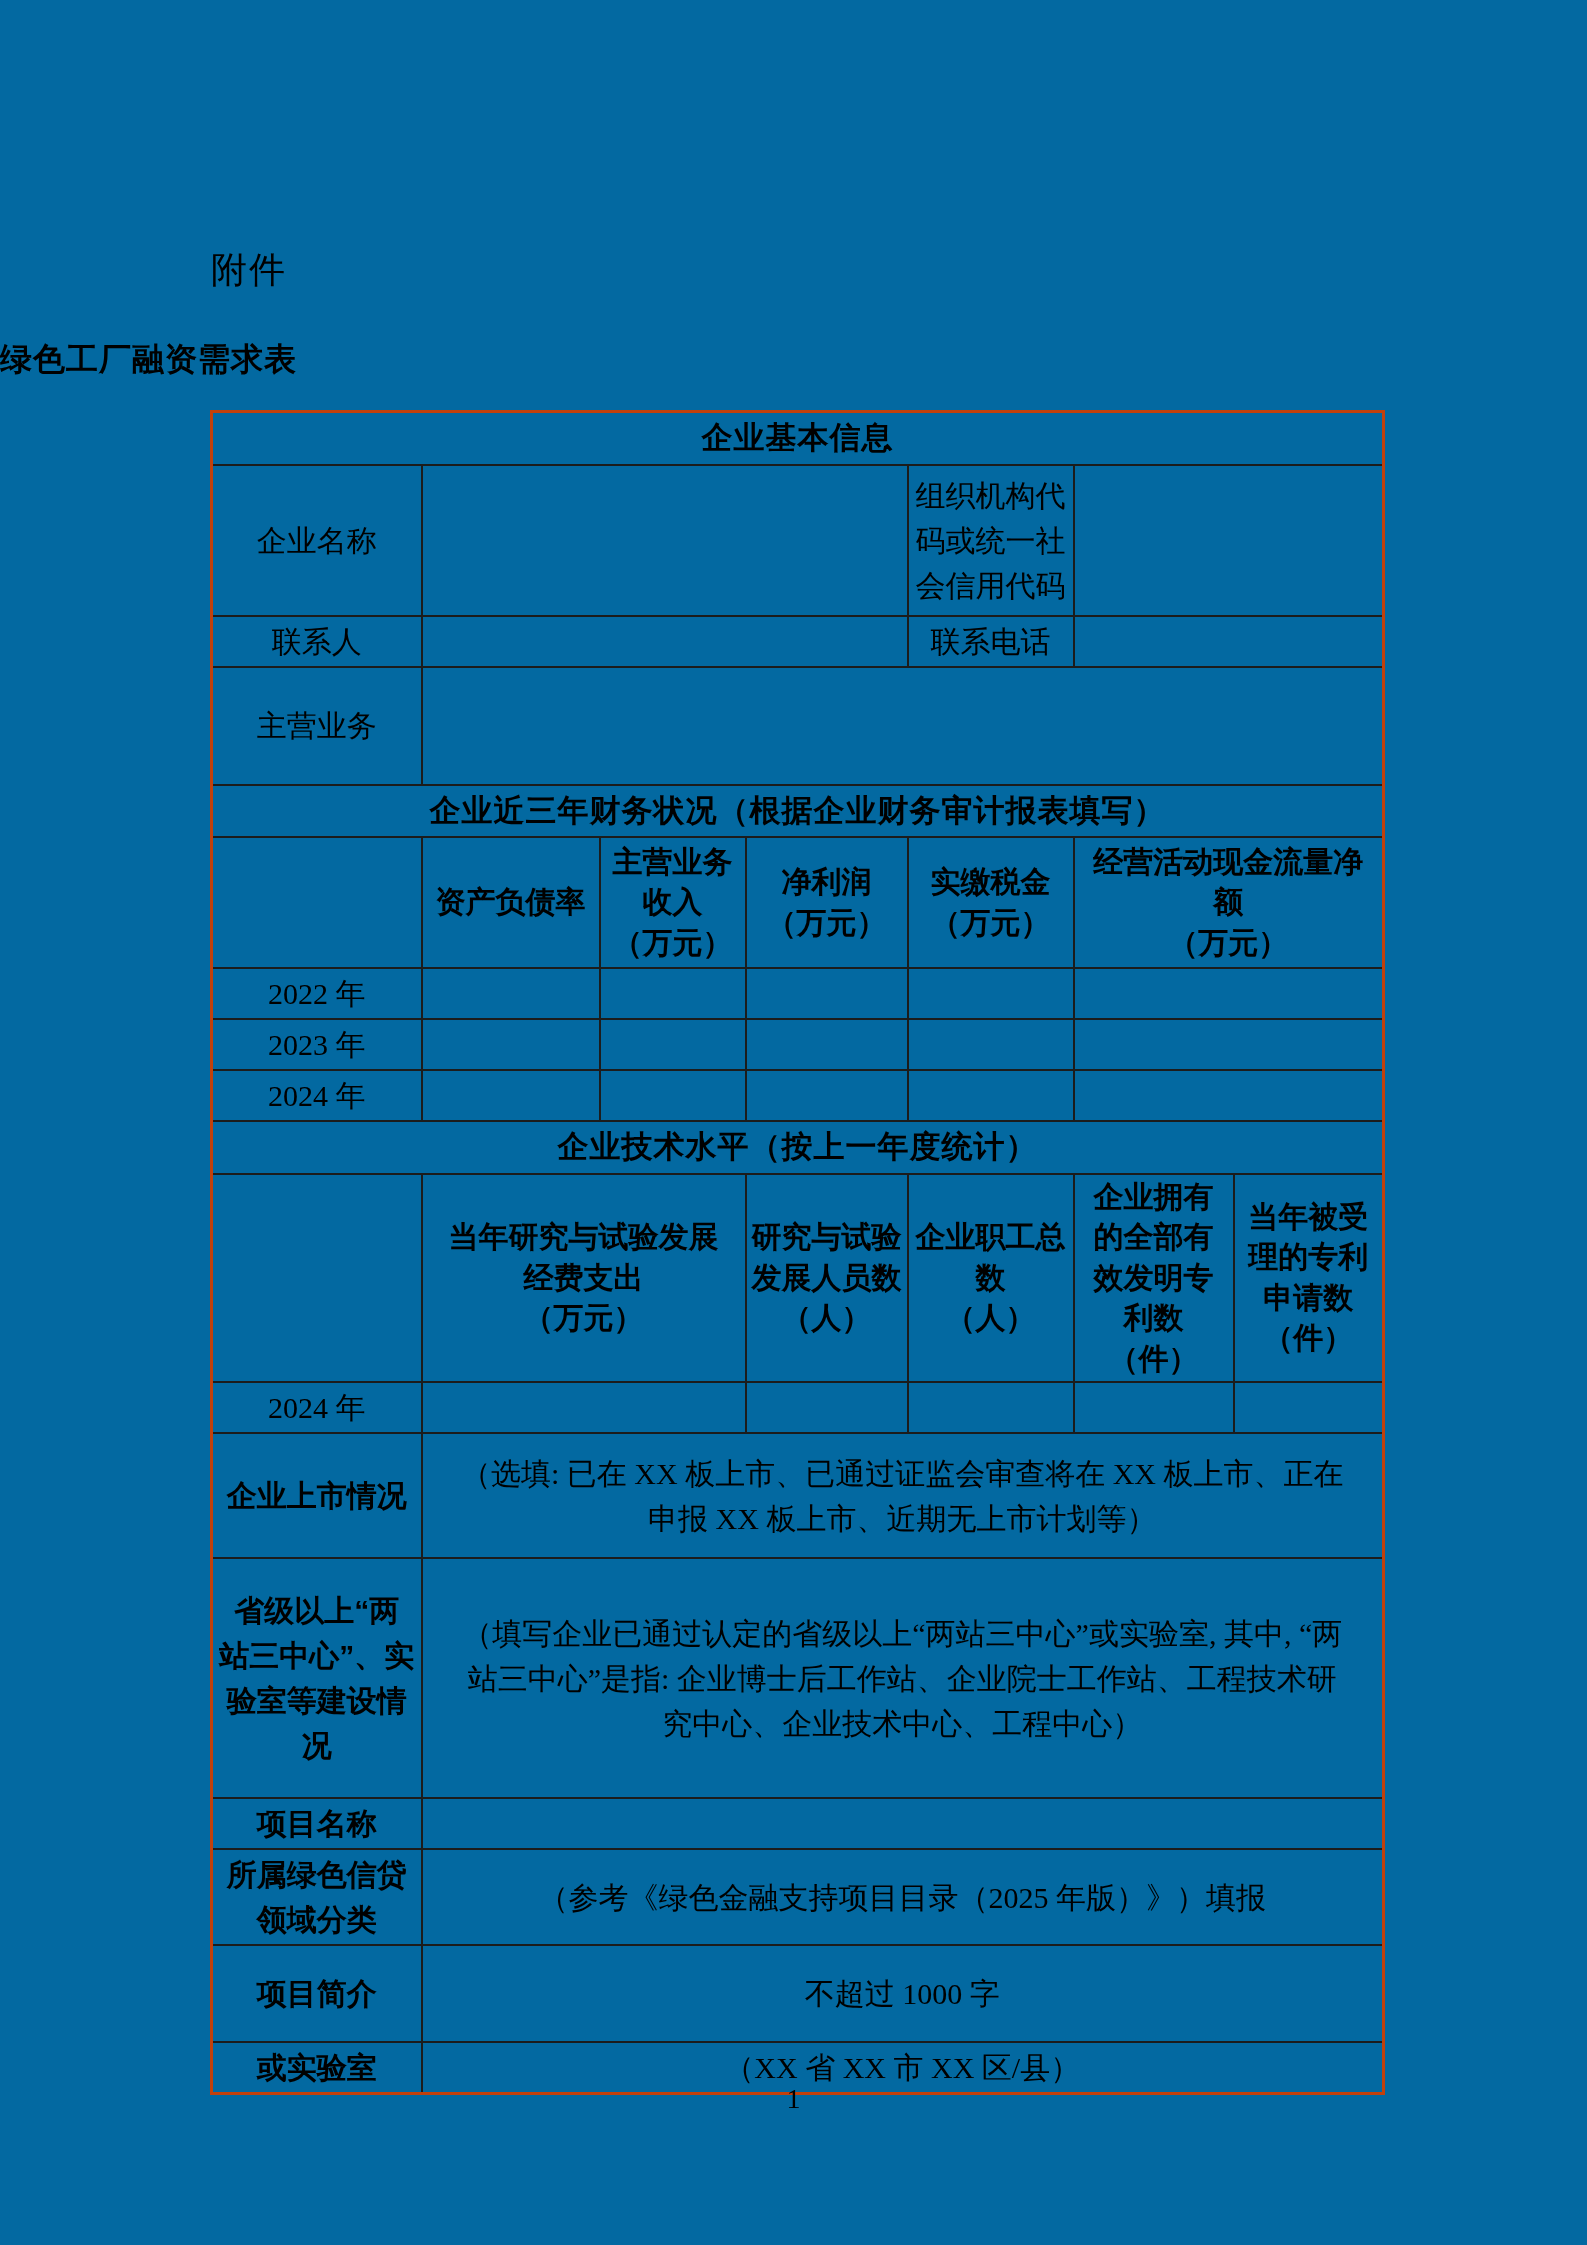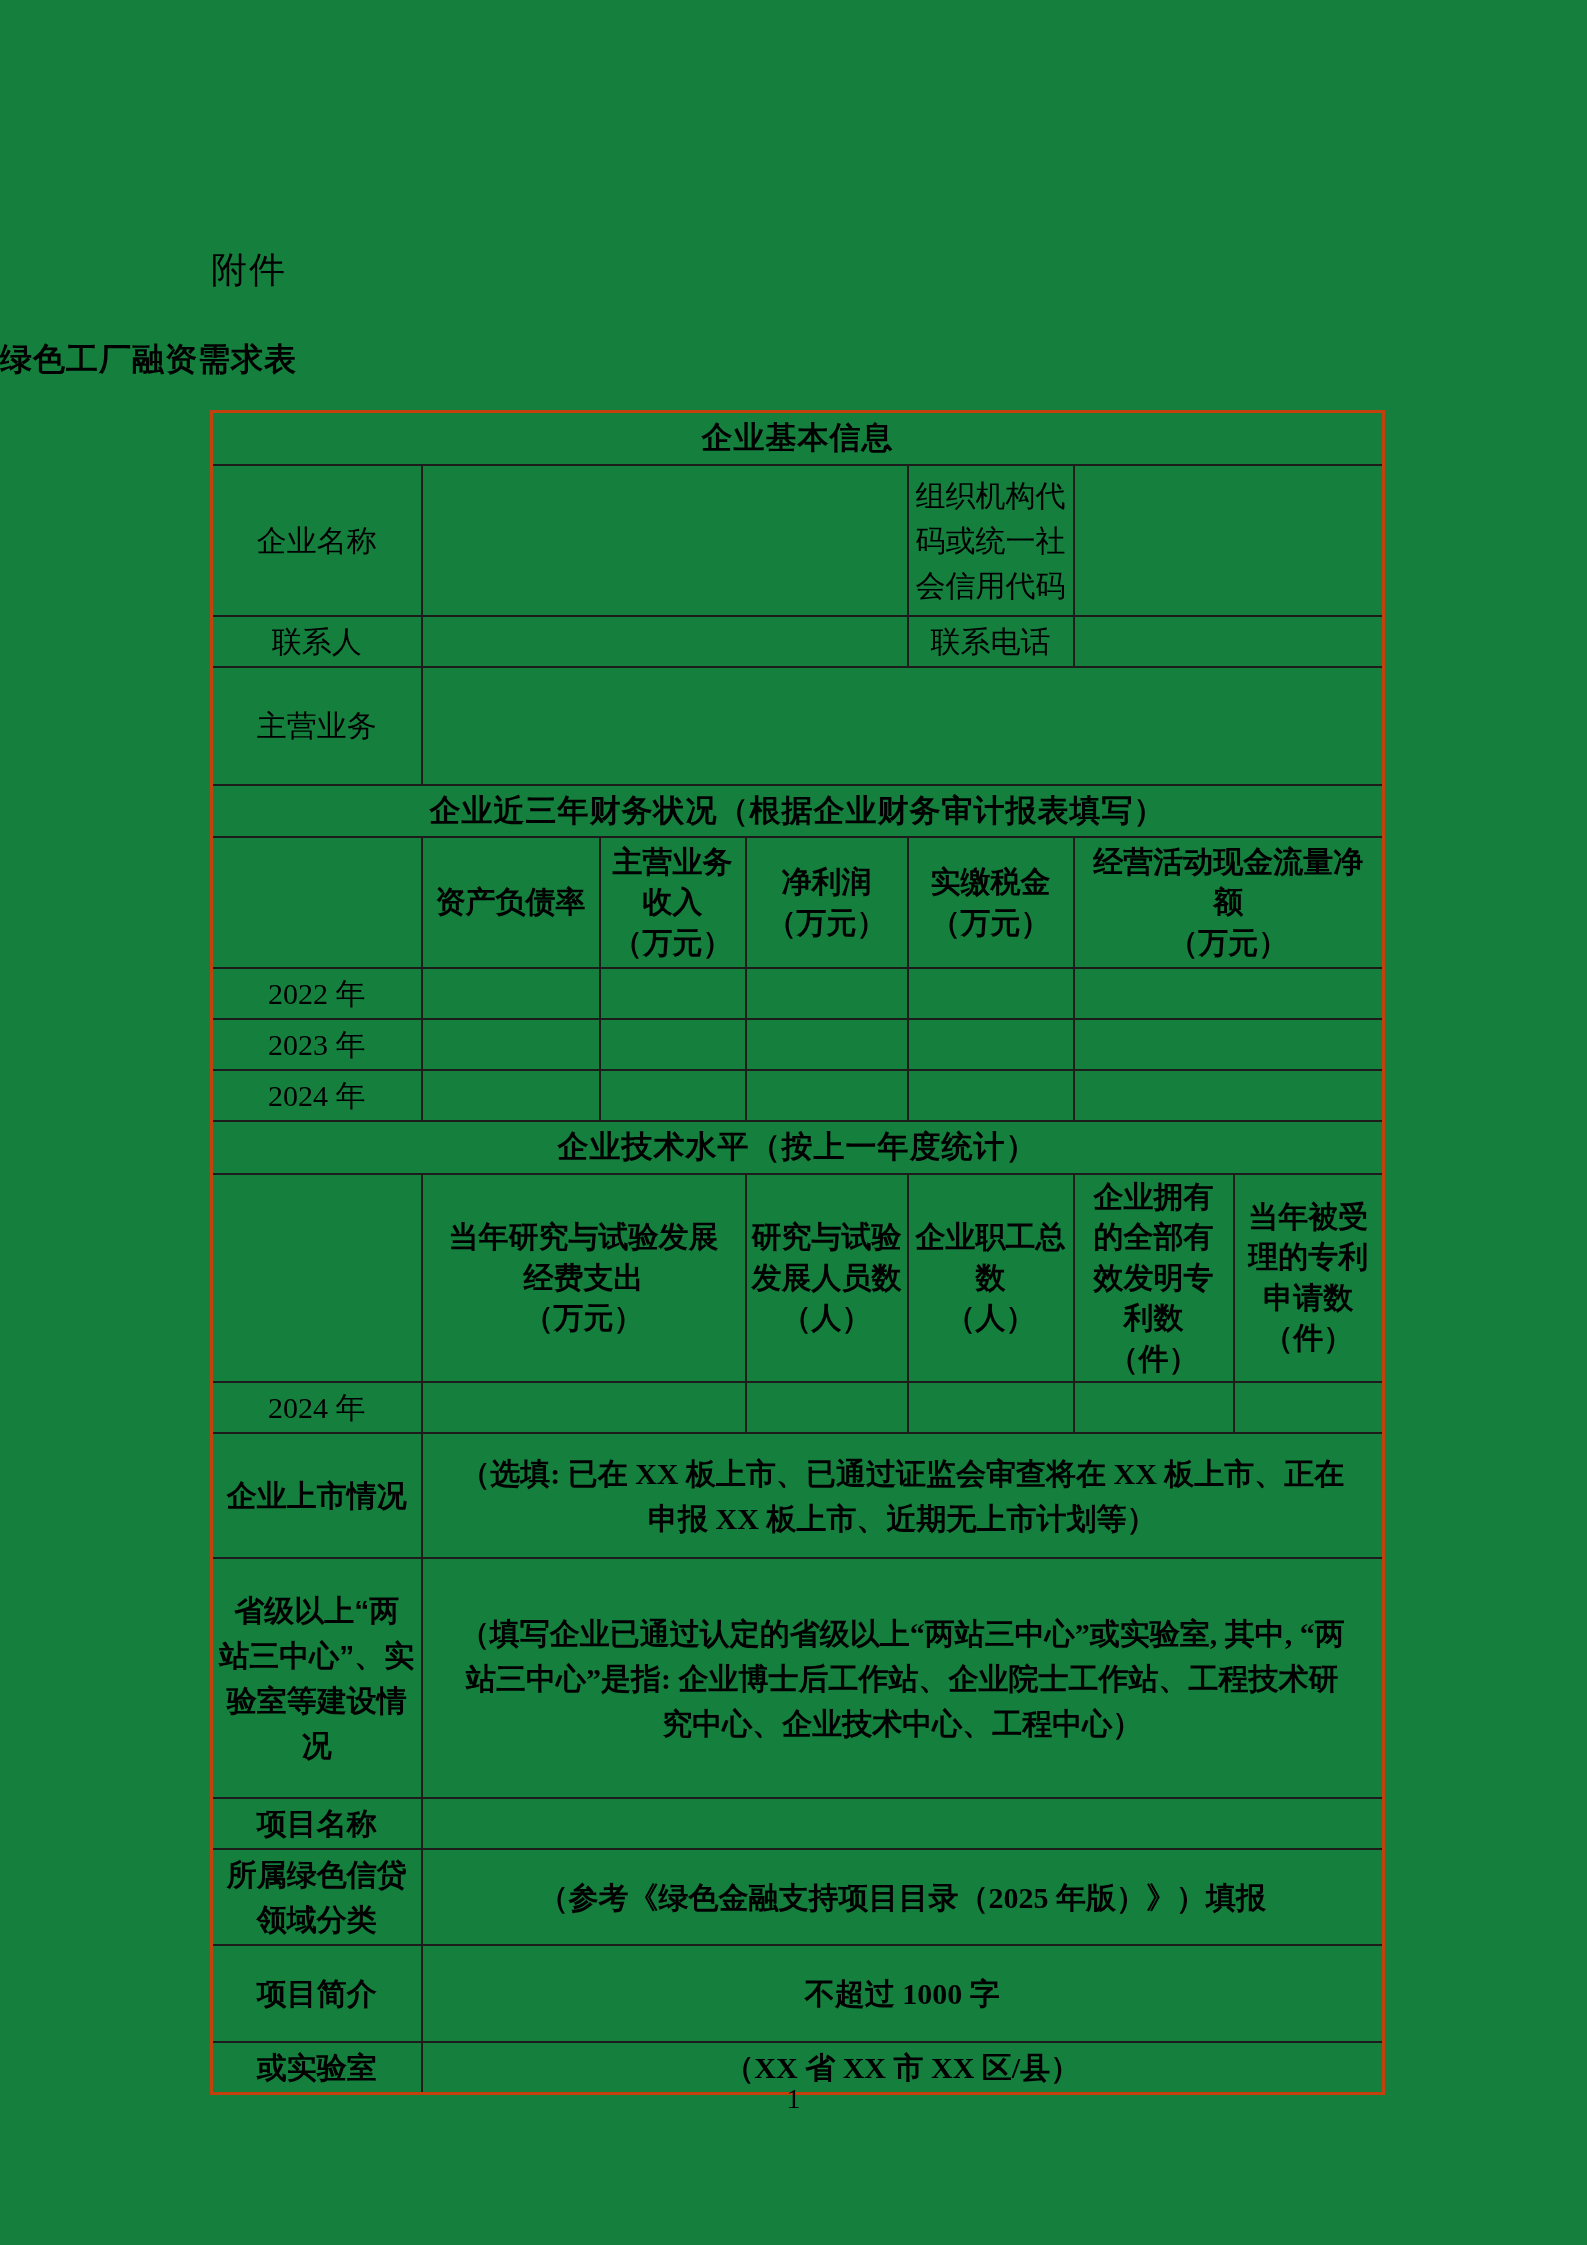--- a/index.html
+++ b/index.html
@@ -2,21 +2,21 @@
 <html><head>
 <meta charset="utf-8">
 <style>
   * { margin: 0; padding: 0; box-sizing: border-box; }
   html, body { background: #9e9e9e; }
   .page {
     position: relative;
     width: 1587px;
     height: 2245px;
     margin: 0 auto;
-    background: #15803d;
+    background: #0369a1;
     color: #000000;
     font-family: "Liberation Serif", "DejaVu Serif", serif;
     overflow: hidden;
   }
   .attachment {
     position: absolute;
     left: 211px;
     top: 246px;
     font-family: "Liberation Sans", "DejaVu Sans", sans-serif;
     font-size: 36px;
@@ -68,21 +68,21 @@
   }
   
   .form-table td.bh {
     font-weight: 700;
     font-size: 30px;
     line-height: 1.35;
     padding: 2px 2px;
   }
   
   .form-table td.lbl { font-weight: 400; }
-  .form-table td.para { font-weight: 700; padding: 2px 17px; }
+  .form-table td.para { font-weight: 400; padding: 2px 17px; }
   .page-number {
     position: absolute;
     top: 2083px;
     left: 0;
     width: 100%;
     text-align: center;
     font-size: 28px;
   }
 </style>
 </head>

